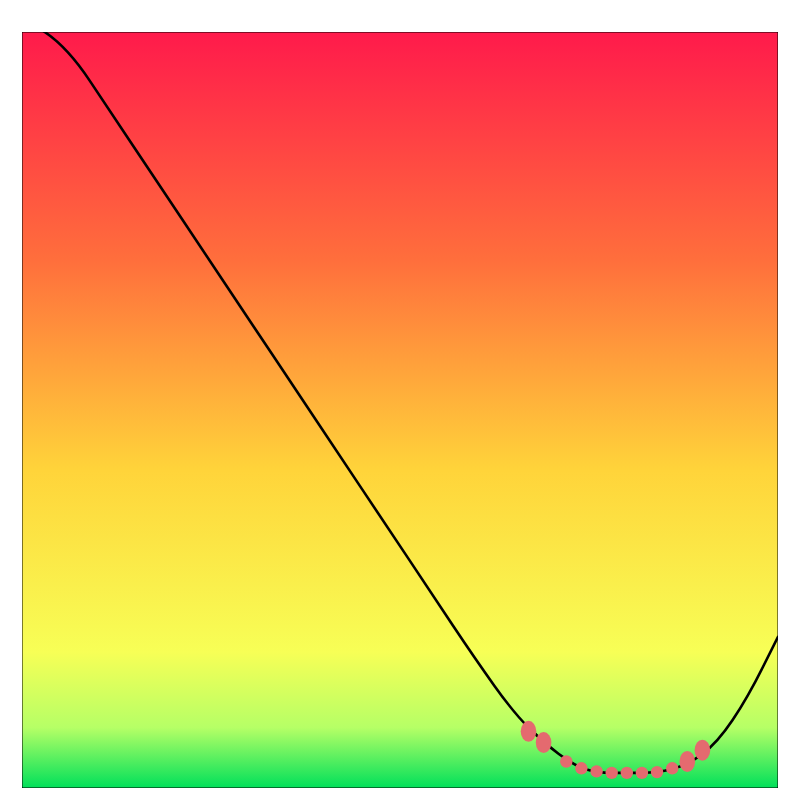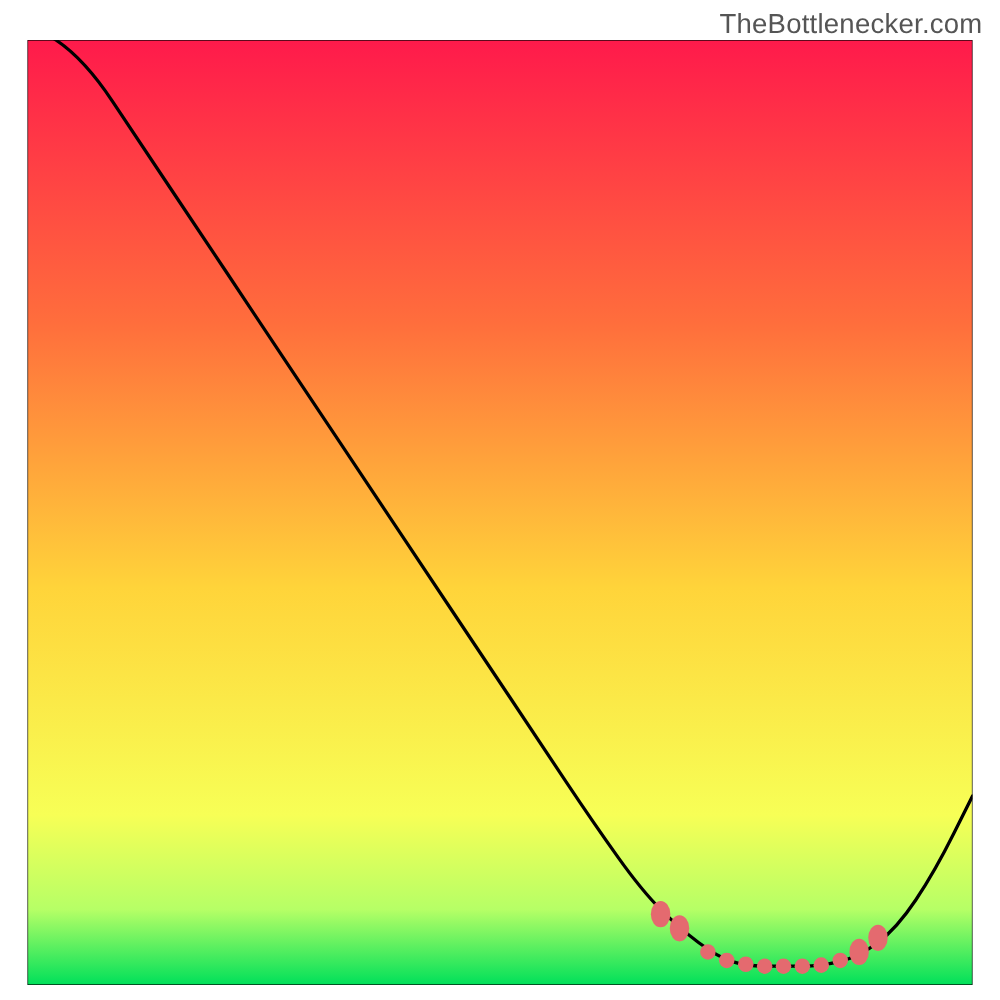--- a/index.html
+++ b/index.html
@@ -47,21 +47,20 @@
     top: 0;
     width: 756px;
     height: 756px;
     pointer-events: none;
   }
 </style>
 </head>
 <body>
 
 <div class="frame">
-  <div class="attribution">TheBottlenecker.com</div>
 
   <div class="plot">
     <svg class="bg" viewBox="0 0 756 756" preserveAspectRatio="none">
       <defs>
         <linearGradient id="bgGrad" x1="0" y1="0" x2="0" y2="1">
           <stop id="g0" offset="0%" stop-color="#ff1a4b"></stop>
           <stop id="g1" offset="30%" stop-color="#ff6e3c"></stop>
           <stop id="g2" offset="58%" stop-color="#ffd43a"></stop>
           <stop id="g3" offset="82%" stop-color="#f7ff56"></stop>
           <stop id="g4" offset="92%" stop-color="#b6ff66"></stop>

